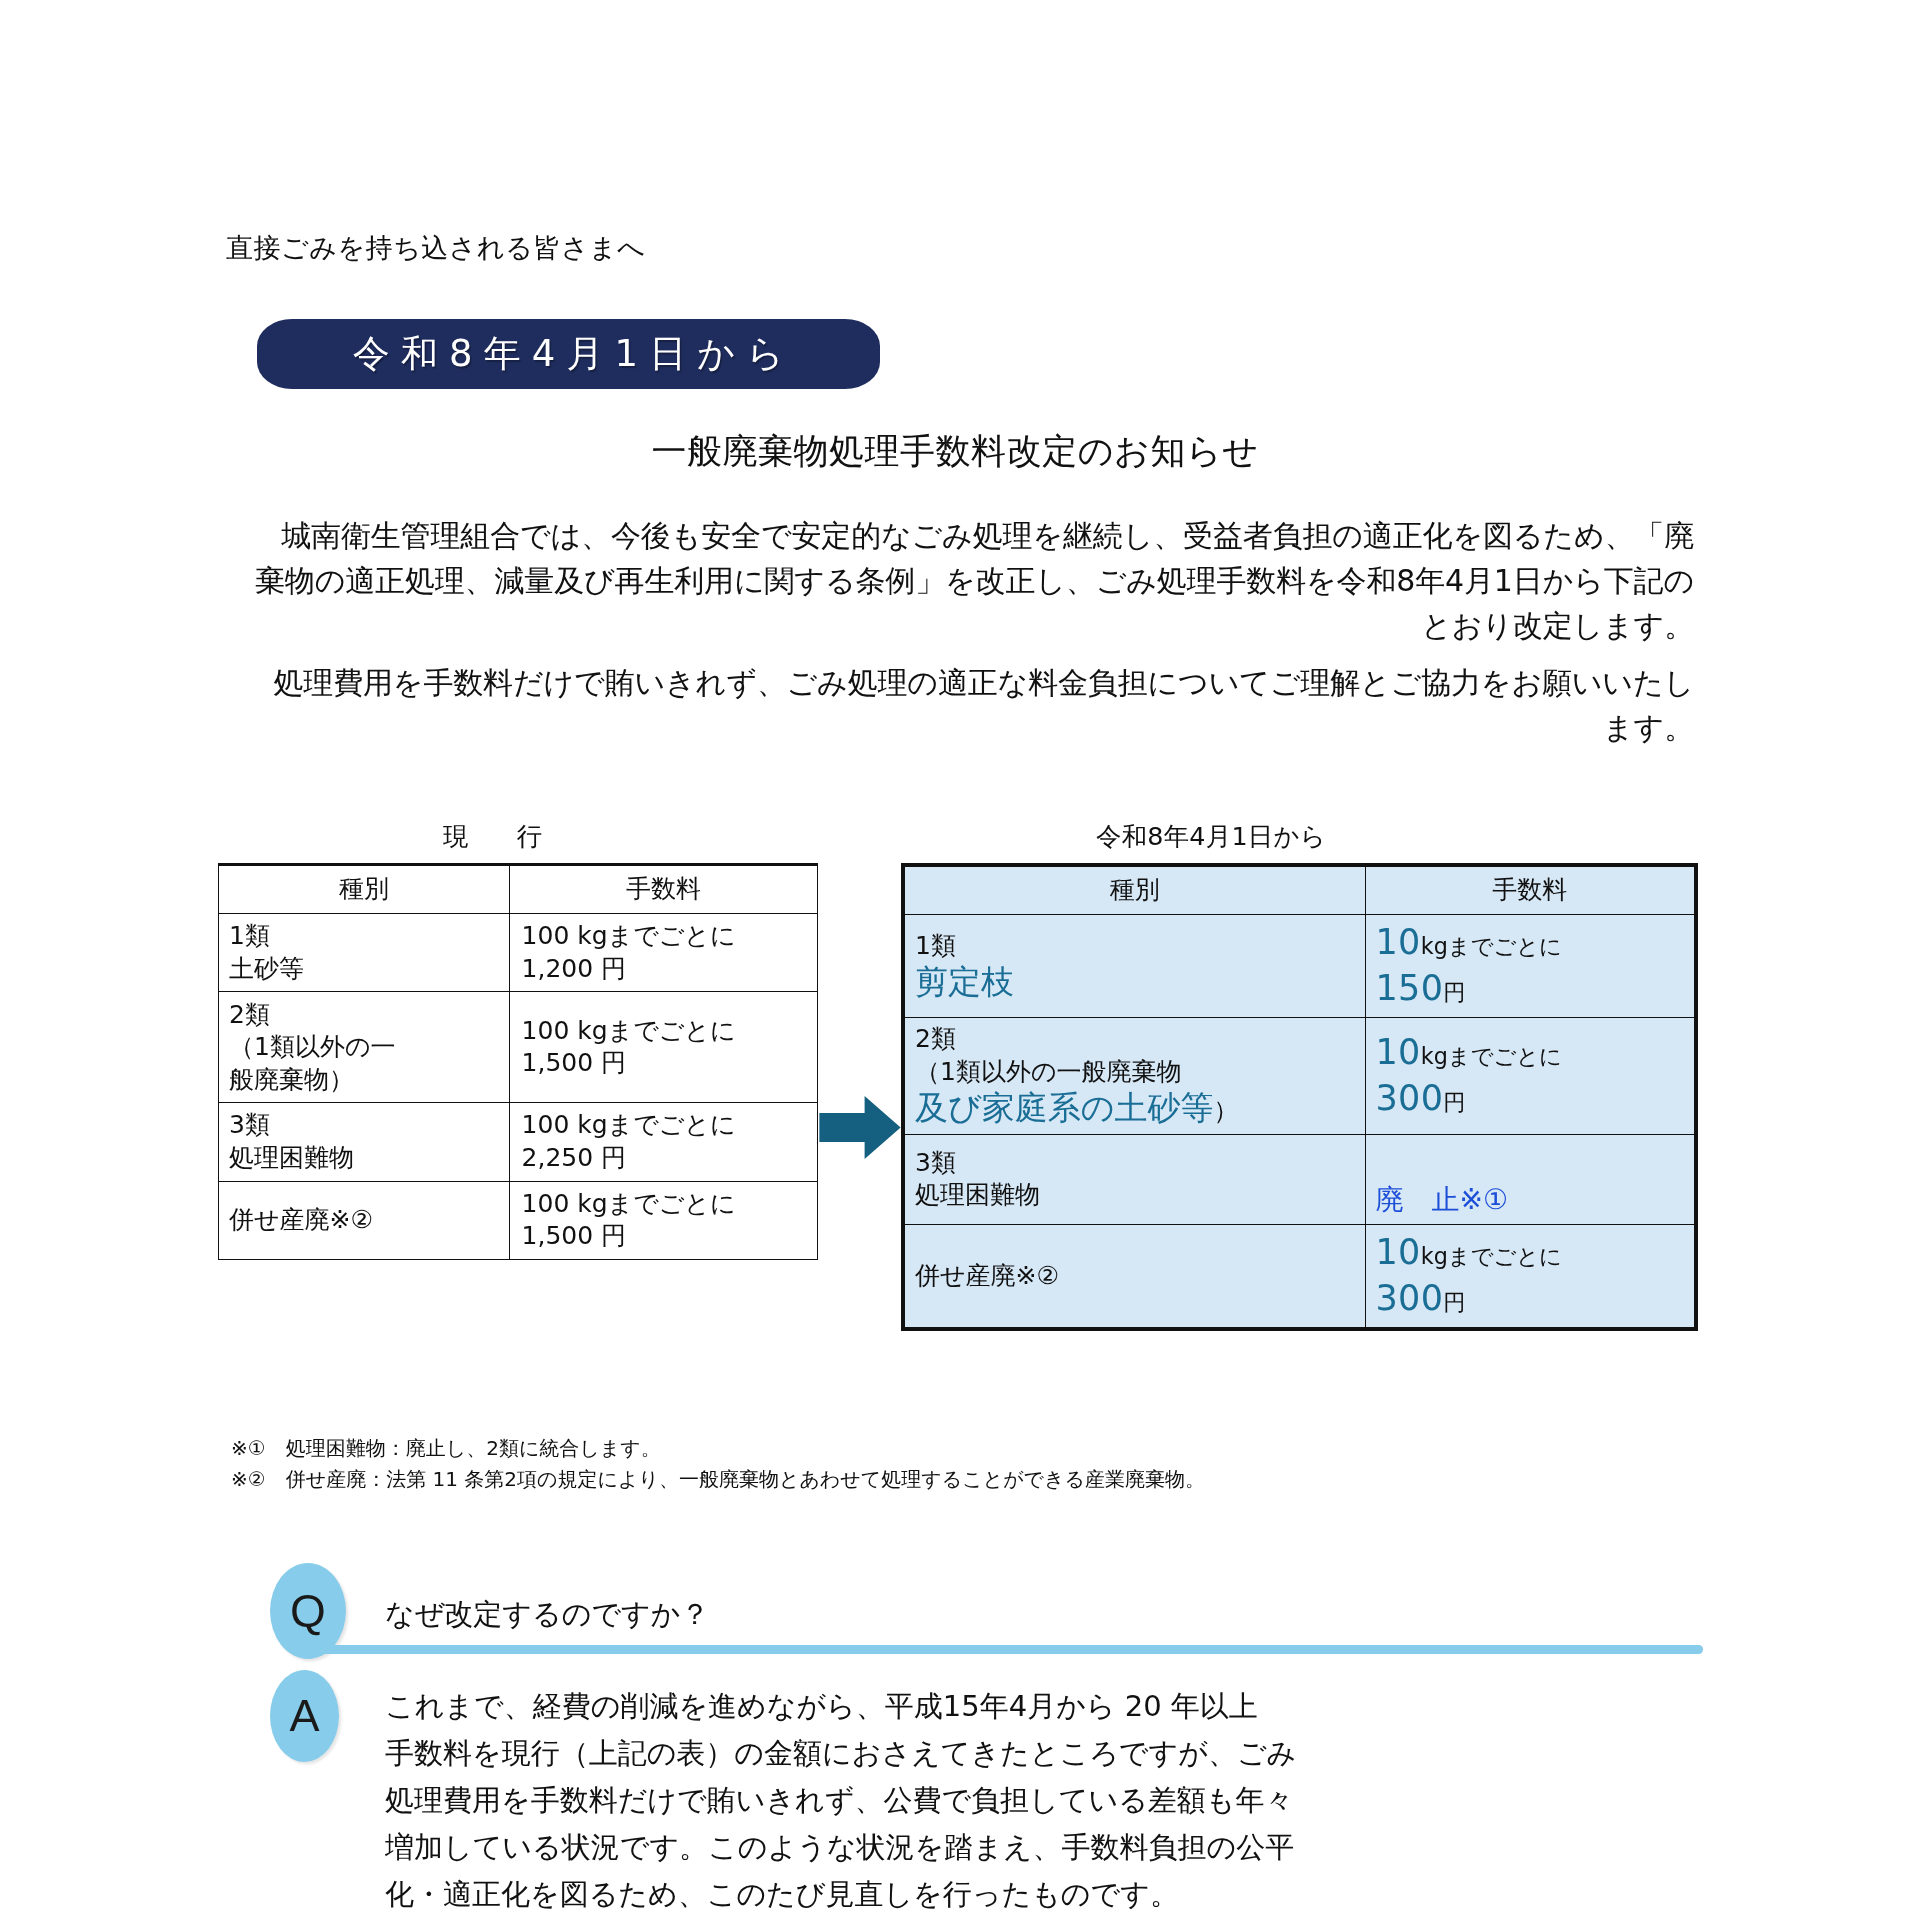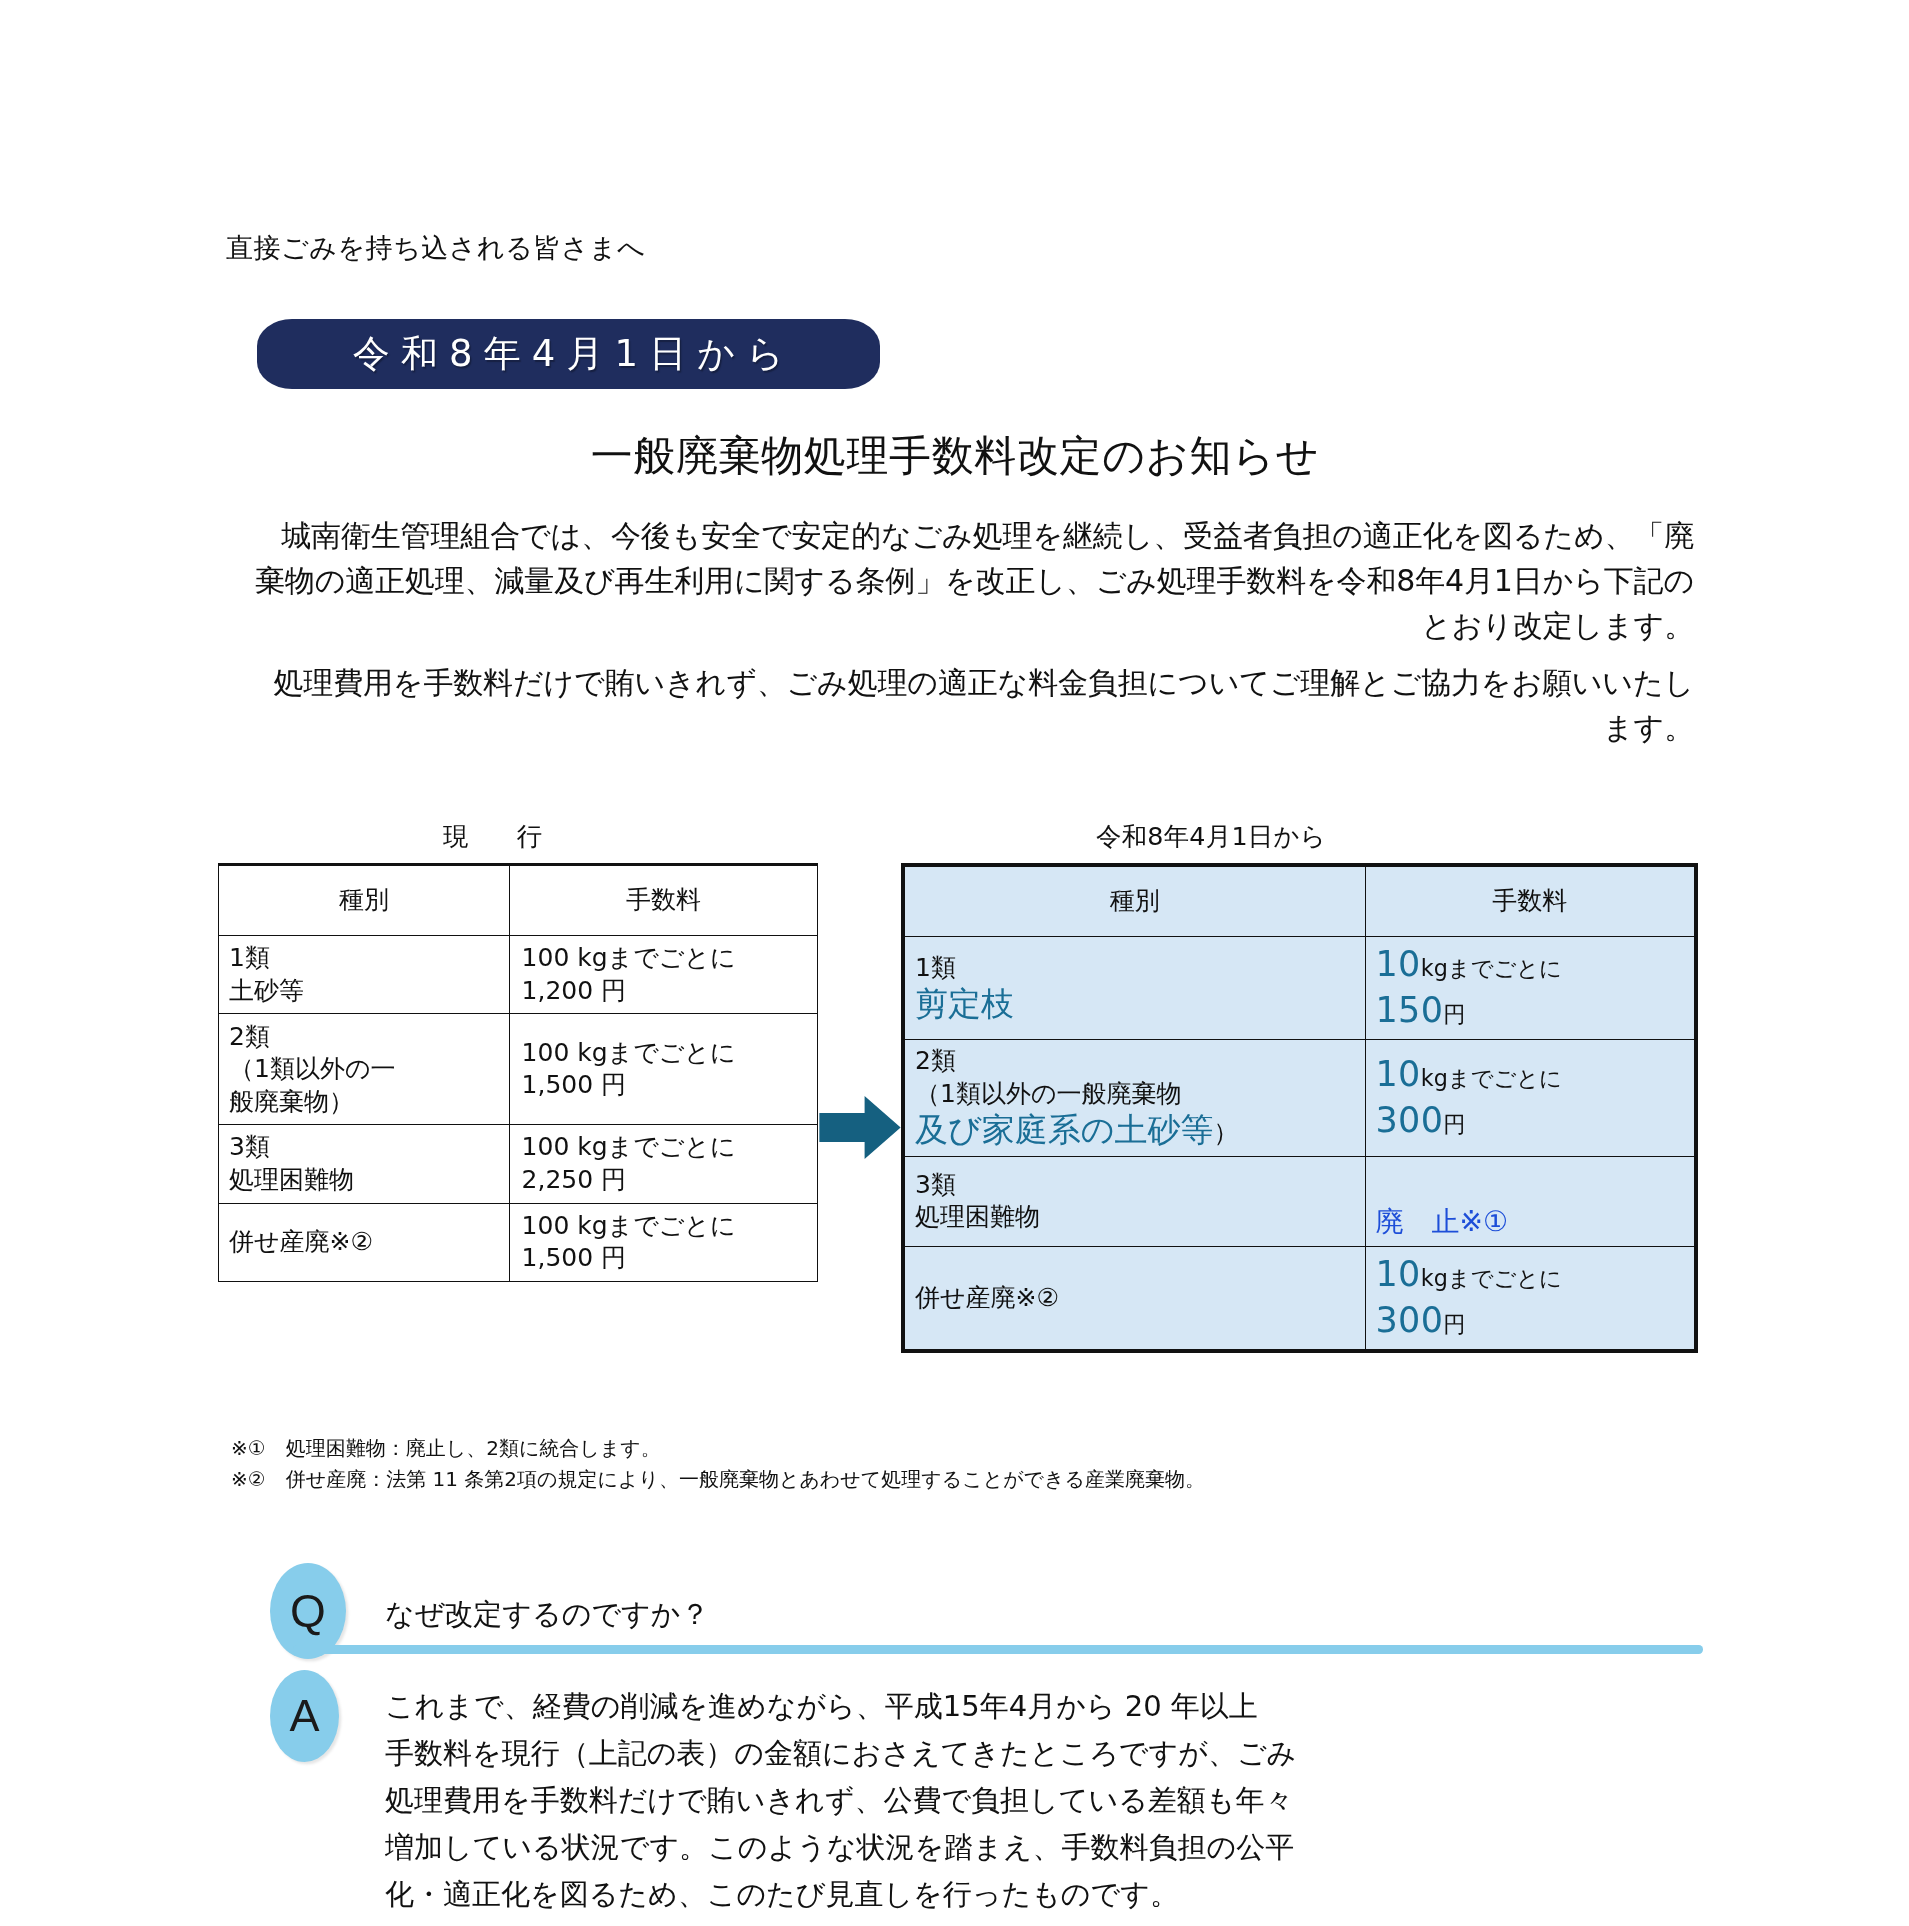--- a/index.html
+++ b/index.html
@@ -56,21 +56,21 @@
     font-weight: 500;
     text-shadow: 1.5px 1.5px 1.2px rgba(0,0,0,0.30);
   }
 
   
   .main-title {
     left: 0;
     top: 428px;
     width: 1910px;
     text-align: center;
-    font-size: 42px;
+    font-size: 35px;
     letter-spacing: 0.015em;
     color: #111;
     font-weight: 500;
   }
 
   
   .body-block {
     left: 219px;
     top: 501px;
     width: 1487px;
@@ -94,21 +94,21 @@
   .cap-left  { left: 443px; top: 820px; letter-spacing: 0.45em; }
   .cap-right { left: 1096px; top: 820px; letter-spacing: 0.01em; }
 
   
   .tbl {
     position: absolute;
     border-collapse: collapse;
     table-layout: fixed;
   }
   .tbl td, .tbl th {
-    padding: 12px;
+    padding: 1px;
     vertical-align: middle;
     font-weight: normal;
   }
 
   
   .tbl-cur {
     left: 218px;
     top: 863px;
     width: 599px;
     background: #ffffff;

